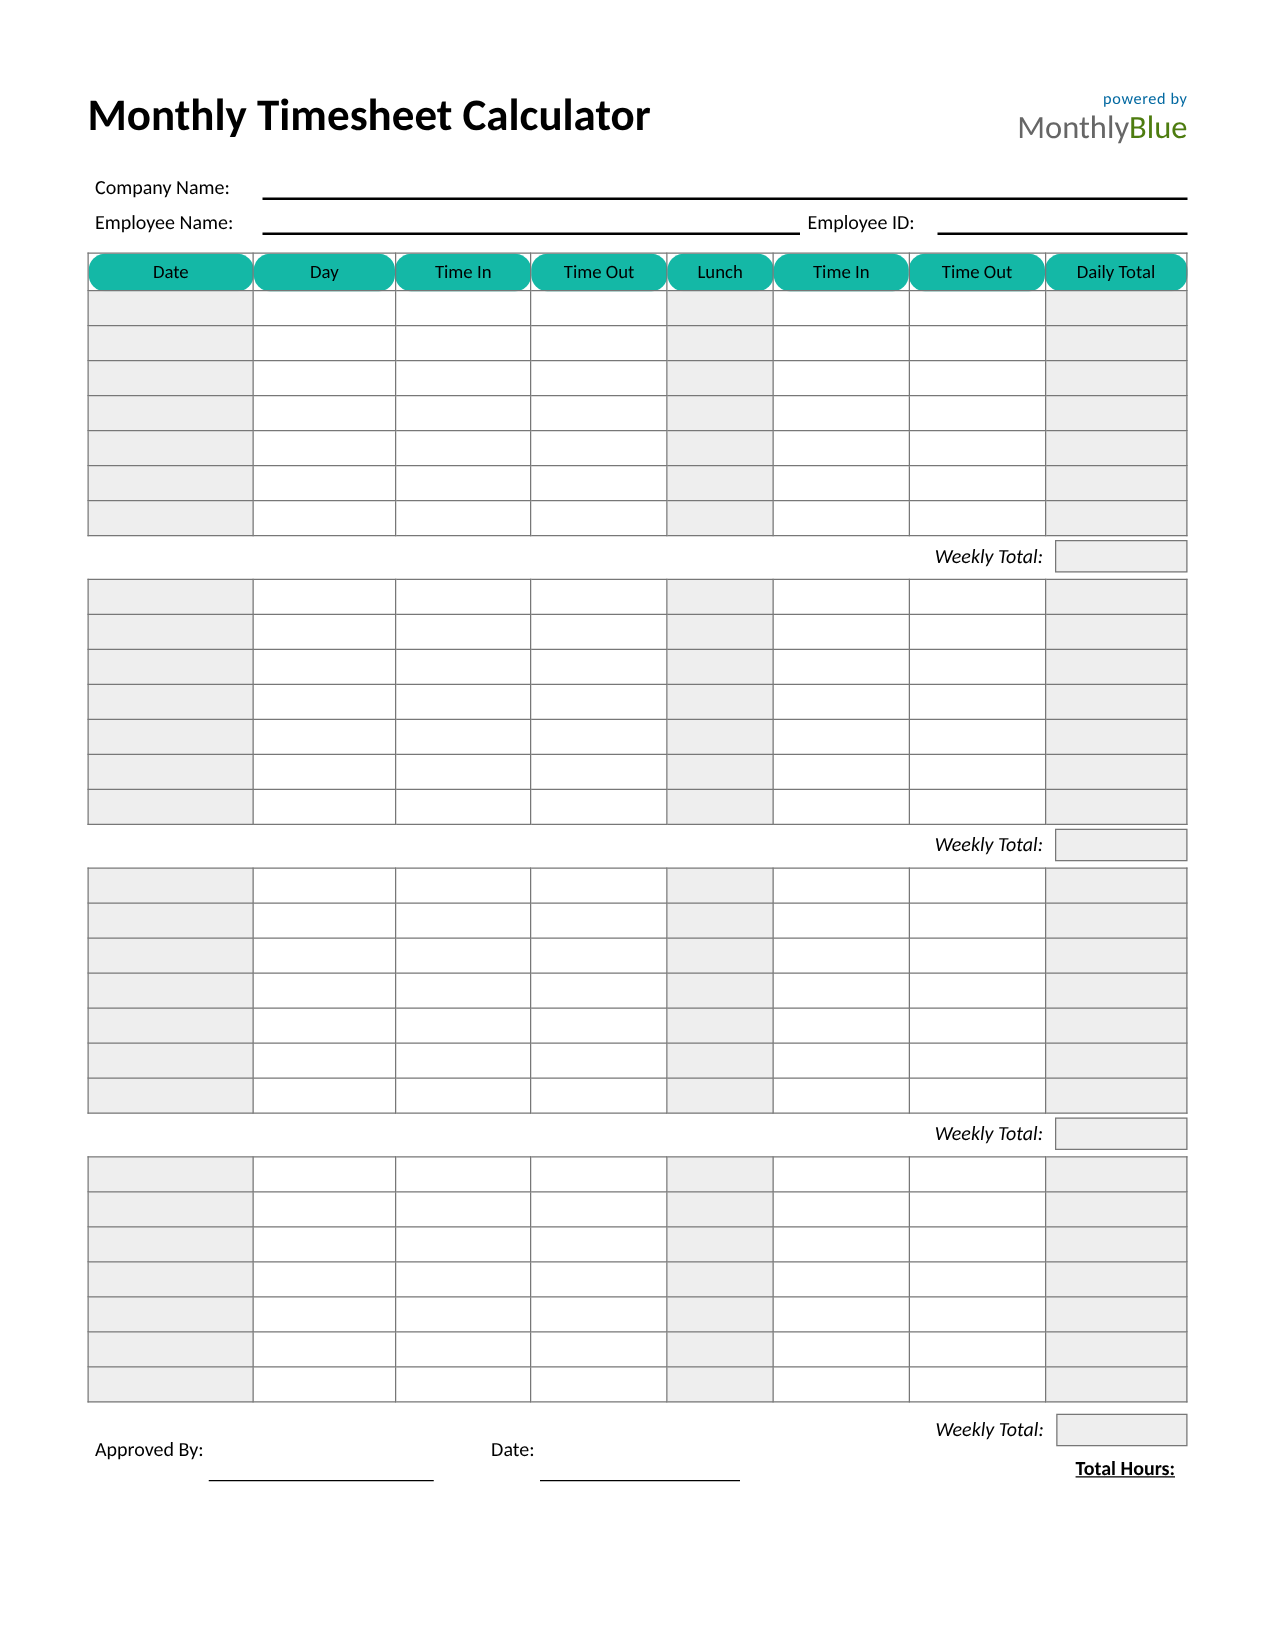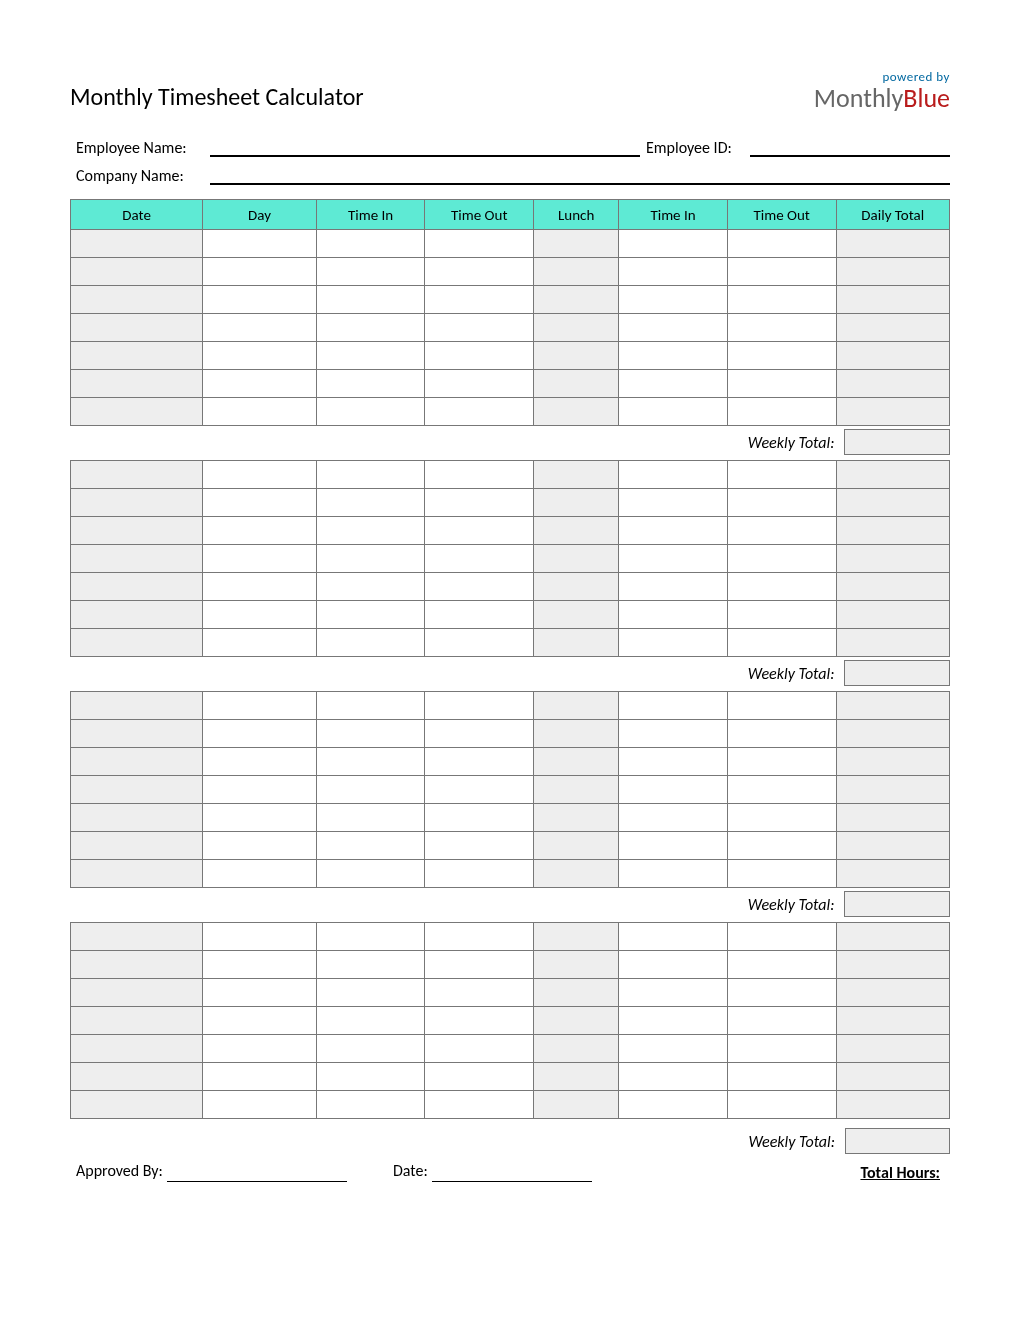--- a/index.html
+++ b/index.html
@@ -11,62 +11,63 @@
     height: 1320px;
     padding: 70px 70px 40px 70px;
   }
   .header-row {
     display: flex;
     justify-content: space-between;
     align-items: flex-end;
     margin-bottom: 24px;
   }
   .title {
-    font-size: 24px;
-    font-weight: 400;
+    font-size: 36px;
+    font-weight: 700;
   }
   .logo-block {
     text-align: right;
     line-height: 1;
   }
   .logo-powered {
     font-size: 13px;
     color: #0369a1;
     letter-spacing: 0.5px;
     margin-bottom: 2px;
   }
   .logo-name {
     font-size: 26px;
     color: #666;
     font-weight: 400;
   }
-  .logo-blue { color: #b91c1c; }
+  .logo-blue { color: #4d7c0f; }
   .meta { margin-bottom: 14px; }
   .meta-row { display: flex; align-items: flex-end; margin-bottom: 6px; font-size: 16px; }
   .meta-label { width: 140px; padding-left: 6px; }
   .meta-field { flex: 1; border-bottom: 2px solid #000; height: 22px; }
   .meta-label2 { width: 110px; padding-left: 6px; }
   .meta-field2 { width: 200px; border-bottom: 2px solid #000; height: 22px; }
 
   table.ts {
     width: 100%;
     border-collapse: collapse;
     table-layout: fixed;
   }
   table.ts th, table.ts td {
     border: 1px solid #777;
     height: 28px;
     font-size: 15px;
     text-align: center;
     padding: 2px 4px;
   }
   table.ts th {
-    background: #5eead4;
+    background: #14b8a6;
     font-weight: 400;
     height: 30px;
+    border-radius: 13px;
   }
   .col-date  { width: 14%; }
   .col-day   { width: 12%; }
   .col-time  { width: 11.5%; }
   .col-lunch { width: 9%; }
   .col-total { width: 12%; }
   .shade { background: #eee; }
 
   .weekly-row {
     display: flex;
@@ -88,21 +89,21 @@
     margin-top: 8px;
     display: flex;
     font-size: 16px;
   }
   .footer-left {
     display: flex;
     align-items: flex-end;
     flex: 1;
     gap: 40px;
   }
-  .sig-block { display: flex; align-items: flex-end; }
+  .sig-block { display: flex; align-items: flex-start; }
   .sig-label { padding: 0 4px 2px 6px; white-space: nowrap; }
   .sig-line { border-bottom: 1.5px solid #000; height: 34px; width: 180px; }
   .sig-line-sm { border-bottom: 1.5px solid #000; height: 34px; width: 160px; }
   .footer-right { text-align: right; width: 300px; }
   .total-hours-label { font-weight: 700; text-decoration: underline; display: inline-block; margin-top: 8px; margin-right: 10px; }
 </style>
 </head>
 <body>
 
 <div class="header-row">
@@ -110,28 +111,28 @@
   <div class="logo-block">
     <div class="logo-powered">powered by</div>
     <div class="logo-name">
       <span>Monthly</span><span class="logo-blue">Blue</span>
     </div>
   </div>
 </div>
 
 <div class="meta">
   <div class="meta-row">
+    <div class="meta-label">Company Name:</div>
+    <div class="meta-field"></div>
+  </div>
+  <div class="meta-row">
     <div class="meta-label">Employee Name:</div>
     <div class="meta-field"></div>
     <div class="meta-label2">Employee ID:</div>
     <div class="meta-field2"></div>
-  </div>
-  <div class="meta-row">
-    <div class="meta-label">Company Name:</div>
-    <div class="meta-field"></div>
   </div>
 </div>
 
 <table class="ts">
   <colgroup>
     <col class="col-date">
       <col class="col-day">
       <col class="col-time">
       <col class="col-time">
     <col class="col-lunch">

